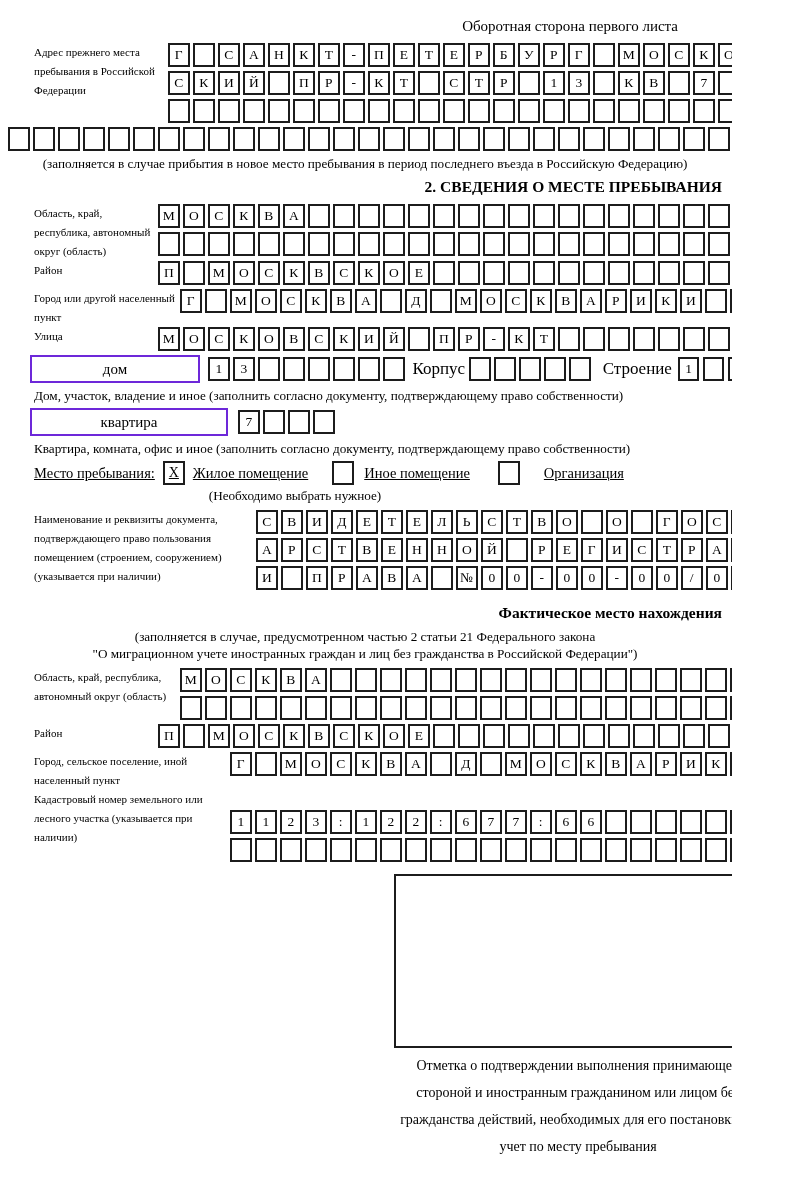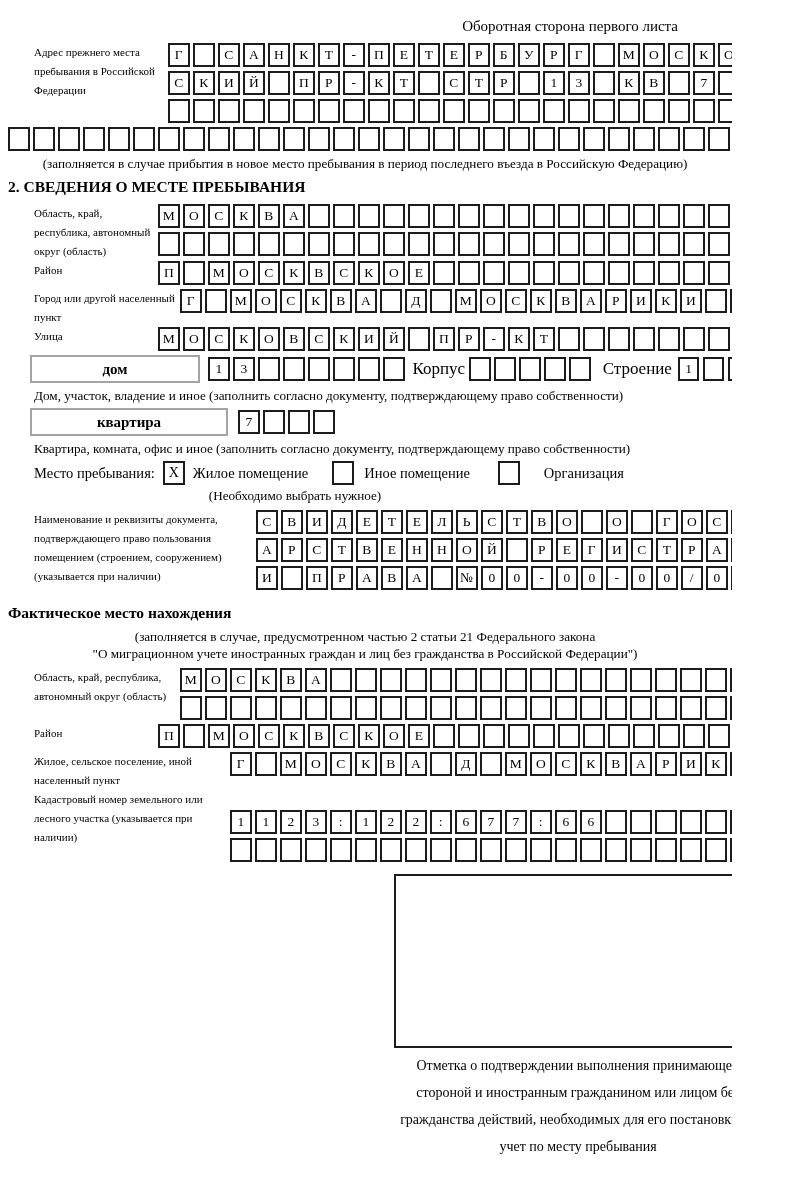--- a/index.html
+++ b/index.html
@@ -16,33 +16,33 @@
   .rows{flex:none;}
   .brow{display:flex;gap:3.5px;margin-bottom:4px;}
   .cbox{
     width:17.5px;height:20px;border:2px solid #1c1c1c;flex:none;
     display:flex;align-items:center;justify-content:center;
     font-size:13.5px;line-height:1;
   }
   .note{font-size:13.2px;line-height:17px;}
   .center{text-align:center;}
   .left-note{padding-left:26px;}
-  .sec-title{font-weight:bold;font-size:15.5px;text-align:left;margin:6px 0 8px 0;}
-  .mid-title{font-weight:bold;font-size:15.5px;text-align:left;margin:10px 0 6px 0;}
+  .sec-title{font-weight:bold;font-size:15.5px;text-align:right;margin:6px 0 8px 0;}
+  .mid-title{font-weight:bold;font-size:15.5px;text-align:right;margin:10px 0 6px 0;}
   .widebox{
-    border:2px solid #a3a3a3;height:24px;display:flex;align-items:center;justify-content:center;
-    font-size:15px;flex:none;box-sizing:content-box;font-weight:bold;
+    border:2px solid #6d28d9;height:24px;display:flex;align-items:center;justify-content:center;
+    font-size:15px;flex:none;box-sizing:content-box;
   }
   .inline-row{display:flex;align-items:center;margin-bottom:4px;}
   .inl-lbl{font-size:17px;flex:none;}
   .chk{
     width:18px;height:20px;border:2px solid #1c1c1c;flex:none;
     display:flex;align-items:center;justify-content:center;font-size:14px;
   }
-  .stay{display:flex;align-items:center;padding-left:26px;margin:4px 0 2px 0;font-size:14.5px;}
+  .stay{display:flex;align-items:center;padding-left:26px;margin:4px 0 2px 0;font-size:14.5px;text-decoration:underline;}
   .stamp-wrap{margin-left:386px;width:368px;margin-top:8px;}
   .stamp-box{border:2px solid #1c1c1c;height:174px;width:100%;box-sizing:border-box;}
   .stamp-note{font-size:14px;line-height:27px;text-align:center;margin-top:4px;}
   .mt4{margin-top:4px}.mt6{margin-top:6px}.mt8{margin-top:8px}
 </style>
 </head>
 <body>
 
 <div class="page">
 
@@ -537,21 +537,21 @@
         <div class="cbox"></div>
         <div class="cbox"></div>
         <div class="cbox"></div>
         <div class="cbox"></div>
         <div class="cbox"></div>
         <div class="cbox"></div>
       </div>
   </div>
 
   <div class="grp">
-    <div class="lblcol w222">Жилое, сельское поселение, иной населенный пункт</div>
+    <div class="lblcol w222">Город, сельское поселение, иной населенный пункт</div>
     <div class="brow">
         <div class="cbox">Г</div>
         <div class="cbox"></div>
         <div class="cbox">М</div>
         <div class="cbox">О</div>
         <div class="cbox">С</div>
         <div class="cbox">К</div>
         <div class="cbox">В</div>
         <div class="cbox">А</div>
         <div class="cbox"></div>

